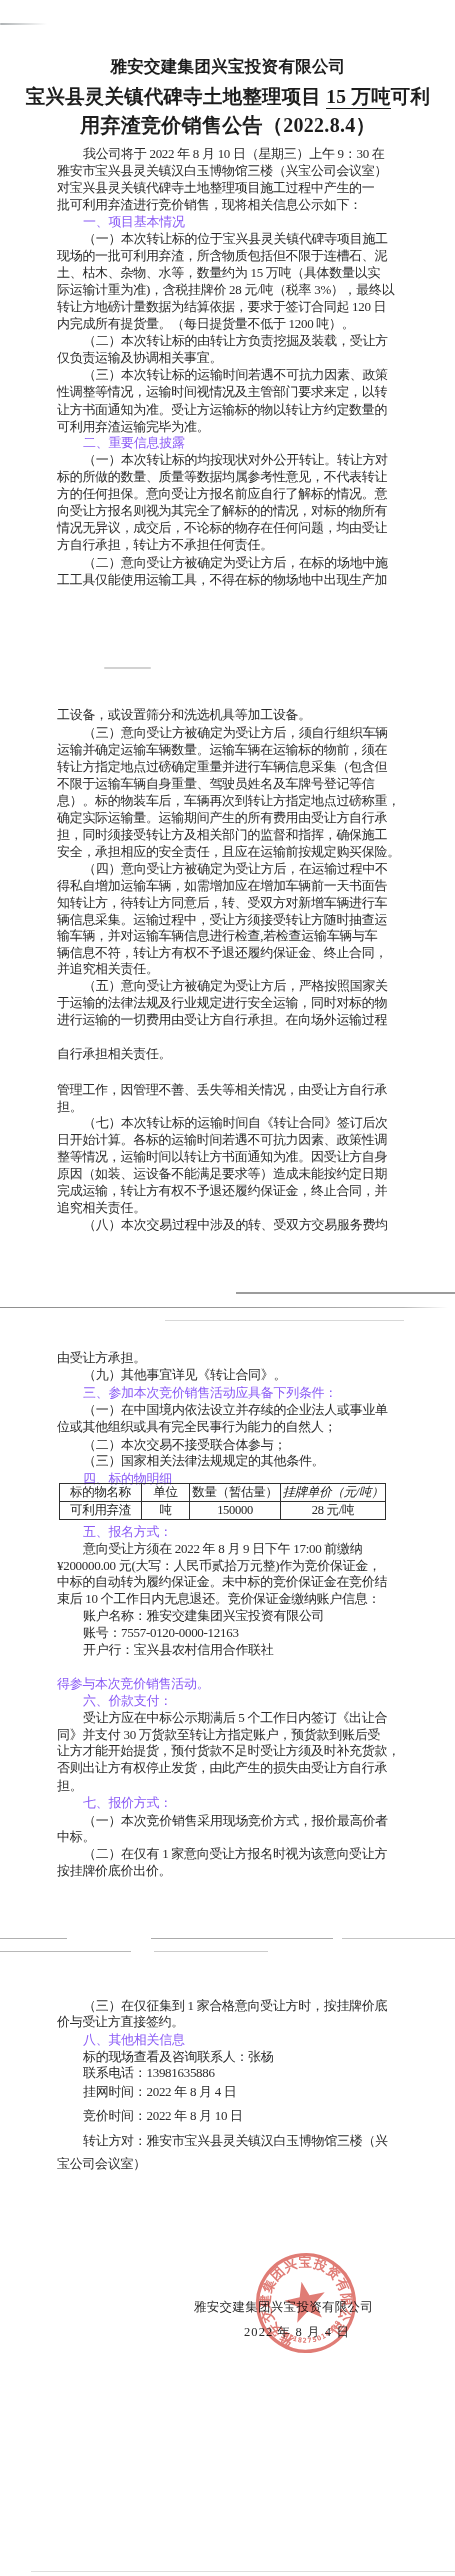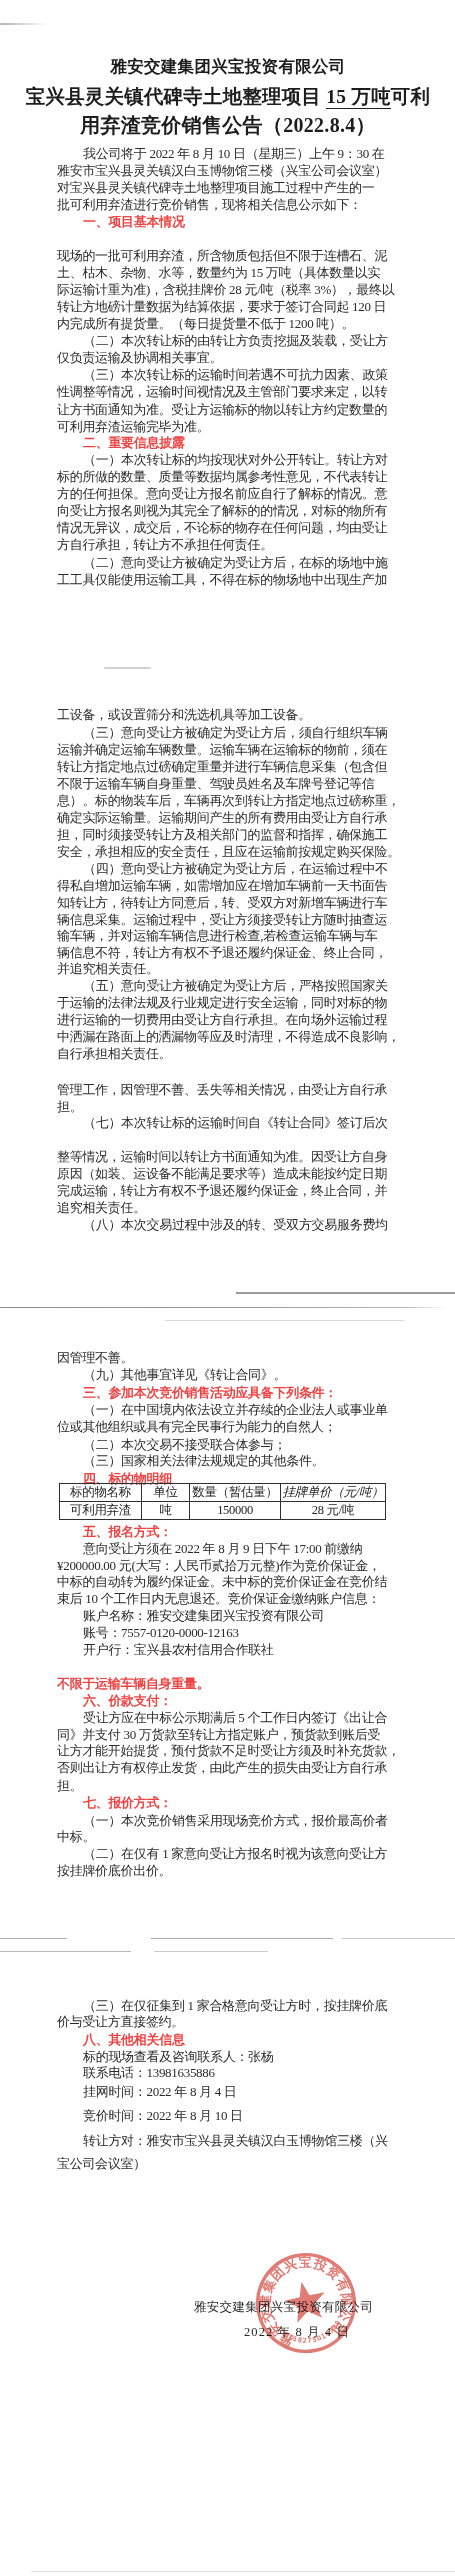--- a/index.html
+++ b/index.html
@@ -20,21 +20,21 @@
   .t1{top:56px;font-size:16.5px;letter-spacing:0.3px;}
   .t2{top:83px;font-size:19.4px;letter-spacing:0.3px;}
   .t3{top:112px;font-size:20px;letter-spacing:0.3px;}
   .uline{border-bottom:1.7px solid #1d1d1d;padding-bottom:0.6px;}
   
   .ln{
     position:absolute;left:57px;font-size:13px;letter-spacing:-0.3px;
     white-space:nowrap;color:#2b2b2b;line-height:16px;
   }
   .ind{left:83px;}
-  .b{font-weight:bold;color:#ef4444;}
+  .b{font-weight:normal;color:#8b5cf6;}
   
   .tbl{
     position:absolute;top:1483px;left:59px;
     border-collapse:collapse;table-layout:fixed;
   }
   .tbl td{
     border:1.1px solid #2f2f2f;text-align:center;vertical-align:middle;
     font-size:12.5px;letter-spacing:-0.3px;height:17px;padding:0;color:#242424;
   }
   .c0{width:81px;margin-top:24px;} .c1{width:47px;} .c2{width:90px;} .c3{width:104px;font-style:italic;}
@@ -79,20 +79,21 @@
 
   <div class="title-line t1">雅安交建集团兴宝投资有限公司</div>
   <div class="title-line t2"><span>宝兴县灵关镇代碑寺土地整理项目 </span><span class="uline">15 万吨</span><span>可利</span></div>
   <div class="title-line t3">用弃渣竞价销售公告（2022.8.4）</div>
 
   <div class="ln ind" style="top:146px">我公司将于 2022 年 8 月 10 日（星期三）上午 9：30 在</div>
   <div class="ln" style="top:163px">雅安市宝兴县灵关镇汉白玉博物馆三楼（兴宝公司会议室）</div>
   <div class="ln" style="top:180px">对宝兴县灵关镇代碑寺土地整理项目施工过程中产生的一</div>
   <div class="ln" style="top:197px">批可利用弃渣进行竞价销售，现将相关信息公示如下：</div>
   <div class="ln ind b" style="top:214px">一、项目基本情况</div>
+  <div class="ln ind" style="top:231px">（一）本次转让标的位于宝兴县灵关镇代碑寺项目施工</div>
   <div class="ln" style="top:248px">现场的一批可利用弃渣，所含物质包括但不限于连槽石、泥</div>
   <div class="ln" style="top:265px">土、枯木、杂物、水等，数量约为 15 万吨（具体数量以实</div>
   <div class="ln" style="top:282px">际运输计重为准)，含税挂牌价 28 元/吨（税率 3%），最终以</div>
   <div class="ln" style="top:299px">转让方地磅计量数据为结算依据，要求于签订合同起 120 日</div>
   <div class="ln" style="top:316px">内完成所有提货量。（每日提货量不低于 1200 吨）。</div>
   <div class="ln ind" style="top:333px">（二）本次转让标的由转让方负责挖掘及装载，受让方</div>
   <div class="ln" style="top:350px">仅负责运输及协调相关事宜。</div>
   <div class="ln ind" style="top:367px">（三）本次转让标的运输时间若遇不可抗力因素、政策</div>
   <div class="ln" style="top:384px">性调整等情况，运输时间视情况及主管部门要求来定，以转</div>
   <div class="ln" style="top:402px">让方书面通知为准。受让方运输标的物以转让方约定数量的</div>
@@ -119,32 +120,32 @@
   <div class="ln ind" style="top:861px">（四）意向受让方被确定为受让方后，在运输过程中不</div>
   <div class="ln" style="top:878px">得私自增加运输车辆，如需增加应在增加车辆前一天书面告</div>
   <div class="ln" style="top:895px">知转让方，待转让方同意后，转、受双方对新增车辆进行车</div>
   <div class="ln" style="top:912px">辆信息采集。运输过程中，受让方须接受转让方随时抽查运</div>
   <div class="ln" style="top:928px">输车辆，并对运输车辆信息进行检查,若检查运输车辆与车</div>
   <div class="ln" style="top:945px">辆信息不符，转让方有权不予退还履约保证金、终止合同，</div>
   <div class="ln" style="top:961px">并追究相关责任。</div>
   <div class="ln ind" style="top:978px">（五）意向受让方被确定为受让方后，严格按照国家关</div>
   <div class="ln" style="top:995px">于运输的法律法规及行业规定进行安全运输，同时对标的物</div>
   <div class="ln" style="top:1012px">进行运输的一切费用由受让方自行承担。在向场外运输过程</div>
-  <div class="ln" style="top:1029px">中洒漏在路面上的洒漏物等应及时清理，不得造成不良影响，</div>
   <div class="ln" style="top:1046px">自行承担相关责任。</div>
   <div class="ln" style="top:1082px">管理工作，因管理不善、丢失等相关情况，由受让方自行承</div>
   <div class="ln" style="top:1099px">担。</div>
   <div class="ln ind" style="top:1115px">（七）本次转让标的运输时间自《转让合同》签订后次</div>
+  <div class="ln" style="top:1132px">日开始计算。各标的运输时间若遇不可抗力因素、政策性调</div>
   <div class="ln" style="top:1149px">整等情况，运输时间以转让方书面通知为准。因受让方自身</div>
   <div class="ln" style="top:1166px">原因（如装、运设备不能满足要求等）造成未能按约定日期</div>
   <div class="ln" style="top:1183px">完成运输，转让方有权不予退还履约保证金，终止合同，并</div>
   <div class="ln" style="top:1200px">追究相关责任。</div>
   <div class="ln ind" style="top:1217px">（八）本次交易过程中涉及的转、受双方交易服务费均</div>
 
-  <div class="ln" style="top:1350px">因管理不善。</div>
+  <div class="ln" style="top:1350px">由受让方承担。</div>
   <div class="ln ind" style="top:1367px">（九）其他事宜详见《转让合同》。</div>
   <div class="ln ind b" style="top:1385px">三、参加本次竞价销售活动应具备下列条件：</div>
   <div class="ln ind" style="top:1402px">（一）在中国境内依法设立并存续的企业法人或事业单</div>
   <div class="ln" style="top:1419px">位或其他组织或具有完全民事行为能力的自然人；</div>
   <div class="ln ind" style="top:1437px">（二）本次交易不接受联合体参与；</div>
   <div class="ln ind" style="top:1453px">（三）国家相关法律法规规定的其他条件。</div>
   <div class="ln ind b" style="top:1471px">四、标的物明细</div>
 
   <table class="tbl">
     <tbody>
@@ -164,21 +165,21 @@
     </table>
 
   <div class="ln ind b" style="top:1524px">五、报名方式：</div>
   <div class="ln ind" style="top:1541px">意向受让方须在 2022 年 8 月 9 日下午 17:00 前缴纳</div>
   <div class="ln" style="top:1558px">¥200000.00 元(大写：人民币贰拾万元整)作为竞价保证金，</div>
   <div class="ln" style="top:1574px">中标的自动转为履约保证金。未中标的竞价保证金在竞价结</div>
   <div class="ln" style="top:1591px">束后 10 个工作日内无息退还。竞价保证金缴纳账户信息：</div>
   <div class="ln ind" style="top:1608px">账户名称：雅安交建集团兴宝投资有限公司</div>
   <div class="ln ind" style="top:1625px">账号：7557-0120-0000-12163</div>
   <div class="ln ind" style="top:1642px">开户行：宝兴县农村信用合作联社</div>
-  <div class="ln b" style="top:1676px">不限于运输车辆自身重量。</div>
+  <div class="ln b" style="top:1676px">得参与本次竞价销售活动。</div>
   <div class="ln ind b" style="top:1693px">六、价款支付：</div>
   <div class="ln ind" style="top:1710px">受让方应在中标公示期满后 5 个工作日内签订《出让合</div>
   <div class="ln" style="top:1727px">同》并支付 30 万货款至转让方指定账户，预货款到账后受</div>
   <div class="ln" style="top:1743px">让方才能开始提货，预付货款不足时受让方须及时补充货款，</div>
   <div class="ln" style="top:1760px">否则出让方有权停止发货，由此产生的损失由受让方自行承</div>
   <div class="ln" style="top:1778px">担。</div>
   <div class="ln ind b" style="top:1795px">七、报价方式：</div>
   <div class="ln ind" style="top:1813px">（一）本次竞价销售采用现场竞价方式，报价最高价者</div>
   <div class="ln" style="top:1829px">中标。</div>
   <div class="ln ind" style="top:1846px">（二）在仅有 1 家意向受让方报名时视为该意向受让方</div>

